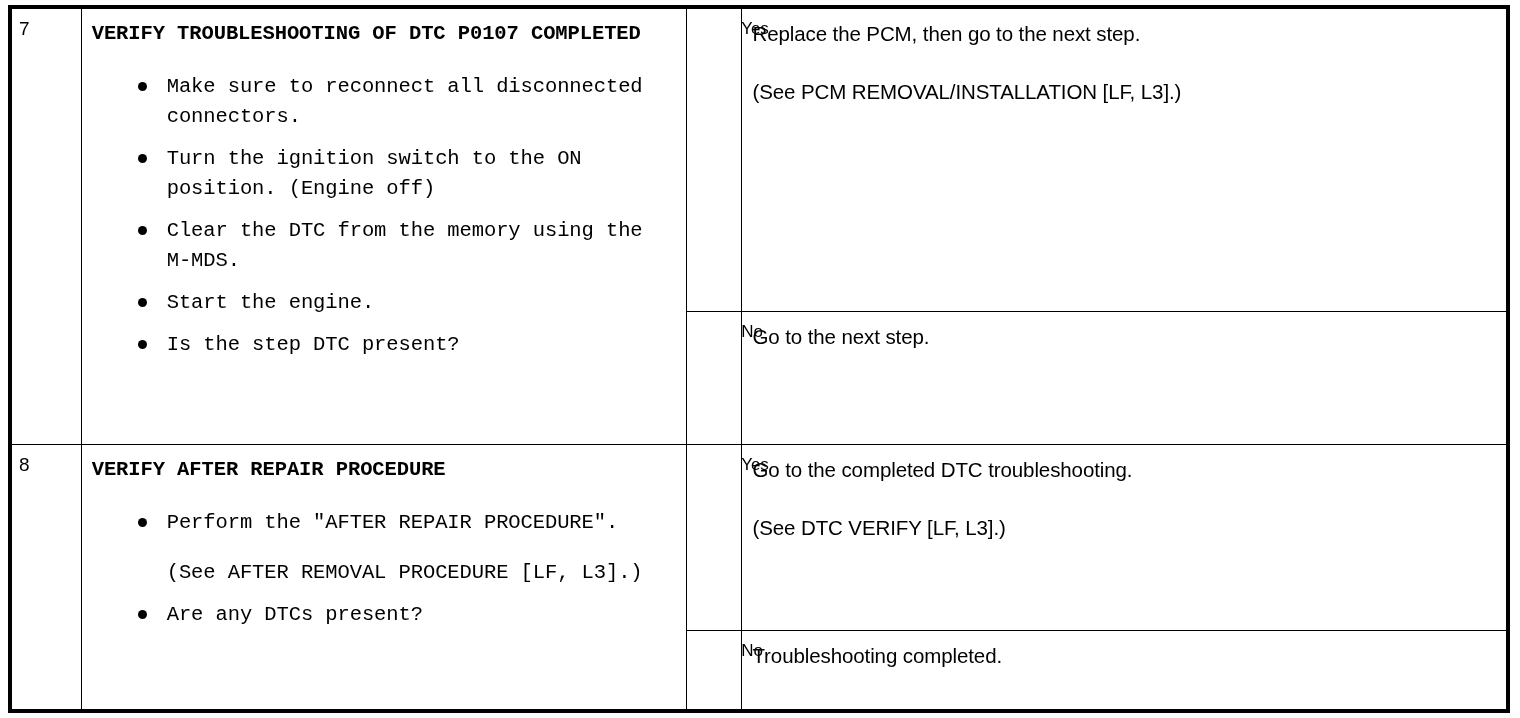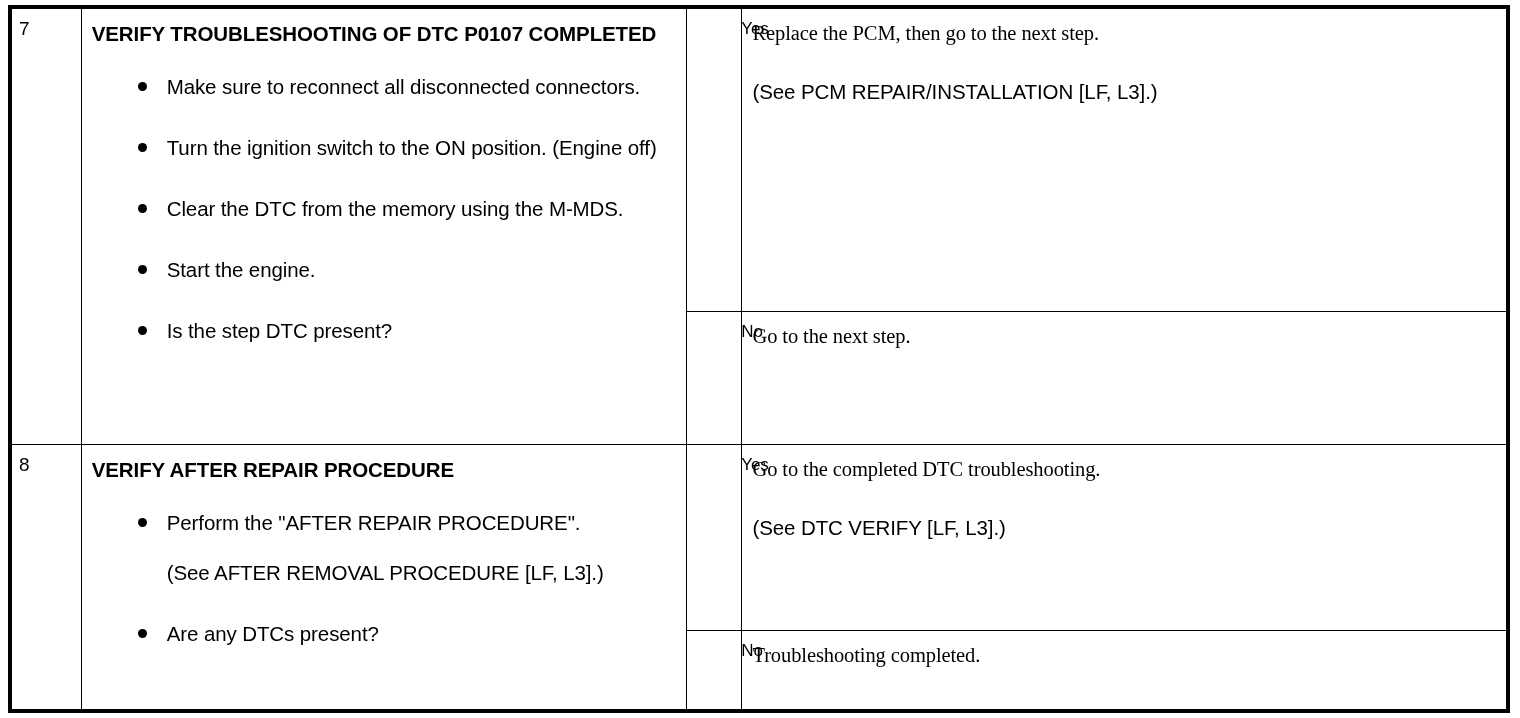--- a/index.html
+++ b/index.html
@@ -44,21 +44,21 @@
   }
 
   td {
     vertical-align: top;
     padding: 0;
     background: #ffffff;
   }
 
   
   .col-step   { width: 71px; }
-  .col-insp   { width: 604px; }
+  .col-insp   { width: 604px; font-family: Liberation Mono, monospace; }
   .col-result { width: 55px; }
   .col-action { width: 764px; }
 
   
   .step-num {
     font-size: 19px;
     line-height: 1.1;
     padding: 10px 0 0 7px;
     letter-spacing: 0px;
   }
@@ -78,21 +78,21 @@
     list-style: none;
     margin: 0;
     padding: 0;
   }
   ul.insp-list > li {
     position: relative;
     padding-left: 75px;
     font-size: 20.5px;
     line-height: 1.46;
     letter-spacing: -0.1px;
-    margin-top: 31px;
+    margin-top: 12px;
   }
   ul.insp-list > li.first-bullet {
     margin-top: 24px;
   }
   ul.insp-list > li .bullet-dot {
     position: absolute;
     left: 46px;
     top: 0.50em;
     width: 9px;
     height: 9px;
@@ -116,21 +116,21 @@
     margin-left: 48px;
   }
 
   
   .action-cell {
     padding: 11px 10px 6px 10px;
     font-size: 20.5px;
     line-height: 1.35;
     letter-spacing: -0.1px;
   }
-  .action-cell .action-main { margin: 0; font-family: Liberation Serif, serif; }
+  .action-cell .action-main { margin: 0; }
   .action-cell .action-ref  { margin: 30px 0 0 0; }
 
   
   tr.r7-yes td { height: 303px; }
   tr.r7-no  td { height: 132px; }
   tr.r8-yes td { height: 185px; }
   tr.r8-no  td { height: 80px; }
 </style>
 </head>
 <body>
@@ -180,21 +180,21 @@
           </div>
         </td>
 
         <td class="col-result">
           <div class="result-cell">Yes</div>
         </td>
 
         <td class="col-action">
           <div class="action-cell">
             <p class="action-main">Replace the PCM, then go to the next step.</p>
-            <p class="action-ref">(See PCM REPAIR/INSTALLATION [LF, L3].)</p>
+            <p class="action-ref">(See PCM REMOVAL/INSTALLATION [LF, L3].)</p>
           </div>
         </td>
       </tr>
 
       <tr class="r7-no">
         <td class="col-result">
           <div class="result-cell">No</div>
         </td>
         <td class="col-action">
           <div class="action-cell">

